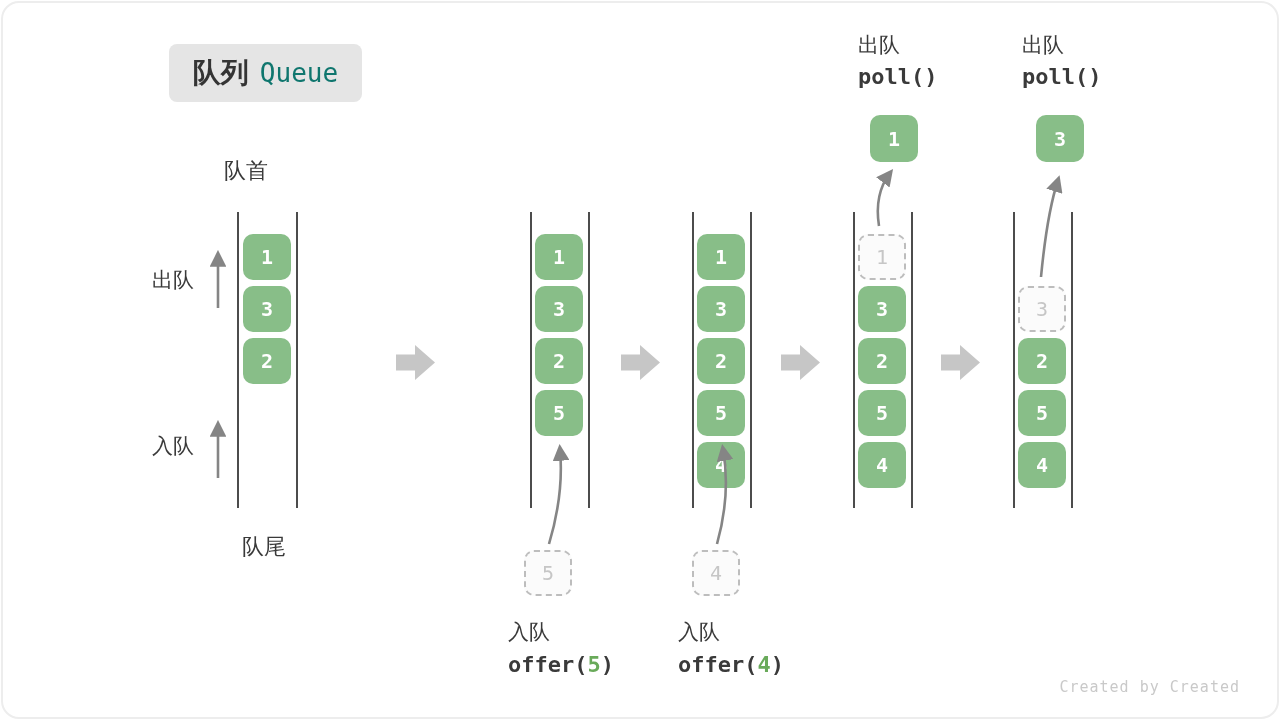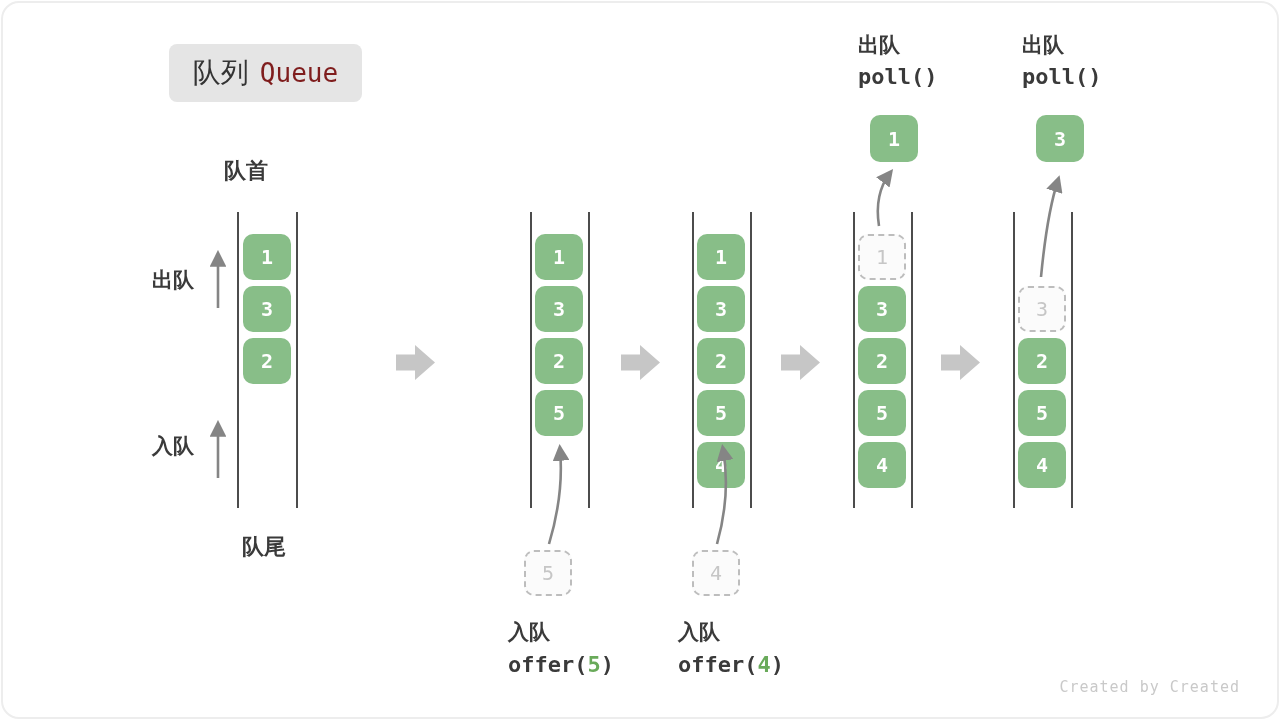--- a/index.html
+++ b/index.html
@@ -11,24 +11,24 @@
     position:absolute;left:1px;top:1px;right:1px;bottom:1px;
     border:2px solid #ededed;border-radius:18px;pointer-events:none;
   }
   .mono{font-family:"DejaVu Sans Mono",monospace;}
   
   .title-badge{
     position:absolute;left:169px;top:44px;width:193px;height:58px;
     background:#e5e5e5;border-radius:8px;display:flex;align-items:center;
     justify-content:center;gap:11px;
   }
-  .title-zh{font-size:28px;font-weight:normal;color:#343434;}
-  .title-en{font-size:26px;color:#7f1d1d;}
+  .title-zh{font-size:28px;font-weight:bold;color:#343434;}
+  .title-en{font-size:26px;color:#0f766e;}
   
-  .lbl{position:absolute;color:#3a3a3a;font-weight:bold;font-size:22px;white-space:nowrap;}
+  .lbl{position:absolute;color:#3a3a3a;font-weight:normal;font-size:22px;white-space:nowrap;}
   .lbl-sm{font-size:21px;}
   .code-lbl{position:absolute;color:#3a3a3a;font-size:22px;font-weight:600;white-space:nowrap;}
   .code-green{color:#69aa5a;}
   
   .rail{position:absolute;top:212px;width:2px;height:296px;background:#4c4c4c;}
   
   .blk{
     position:absolute;width:48px;height:46px;border-radius:10px;background:#88be88;
     color:#ffffff;font-family:"DejaVu Sans Mono",monospace;font-weight:bold;font-size:20px;
     display:flex;align-items:center;justify-content:center;

